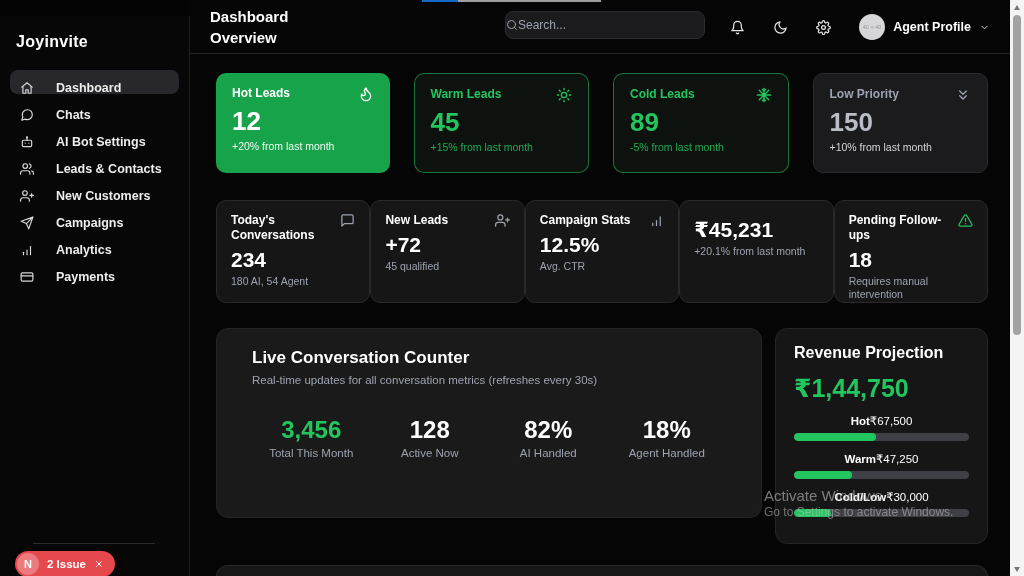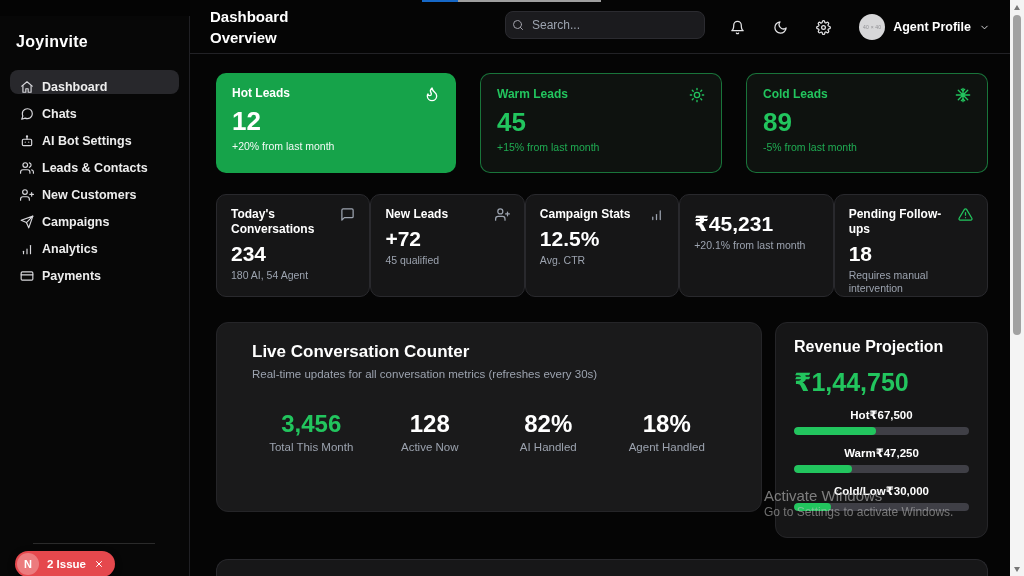--- a/index.html
+++ b/index.html
@@ -8,54 +8,54 @@
   svg{display:block}
 
   
   .strip-blue{position:fixed;left:422px;top:0;width:36px;height:2px;background:#1668c7;z-index:60}
   .strip-gray{position:fixed;left:458px;top:0;width:143px;height:2px;background:#9e9e9e;z-index:60}
 
   
   .sidebar{position:fixed;left:0;top:16px;width:190px;height:576px;background:#070707;border-right:1px solid #202024;z-index:10}
   .brand{padding:17px 16px 13px;font-size:16px;font-weight:700;letter-spacing:.3px}
   .nav{padding:6px 10px}
-  .nav-item{display:flex;align-items:flex-end;gap:8px;height:24px;padding:0 10px;border-radius:8px;
+  .nav-item{display:flex;align-items:flex-start;gap:22px;height:24px;padding:11px 10px;border-radius:8px;
     font-size:12.5px;font-weight:600;color:#ededed;margin-bottom:3px;cursor:pointer}
   .nav-item.active{background:#28282c}
   .nav-item svg{width:14px;height:14px;stroke:#d8d8dc;stroke-width:2;fill:none;stroke-linecap:round;stroke-linejoin:round;flex:0 0 auto}
   .sidebar-divider{position:absolute;left:33px;bottom:48px;width:122px;border-top:1px solid #2a2a2a}
   .issue-badge{position:absolute;left:15px;bottom:15px;height:26px;display:flex;align-items:center;
     background:#e5484d;border-radius:13px;padding:0 11px 0 2px;gap:8px;cursor:pointer;
     box-shadow:0 2px 6px rgba(0,0,0,.5)}
   .issue-logo{width:22px;height:22px;border-radius:50%;background:rgba(255,255,255,.28);
     display:flex;align-items:center;justify-content:center;font-size:11px;font-weight:700;color:#fff}
   .issue-label{font-size:11.5px;font-weight:700;color:#fff;white-space:nowrap}
   .issue-close svg{width:10px;height:10px;stroke:#fff;stroke-width:2.4;fill:none;stroke-linecap:round}
 
   
   .main{position:fixed;left:190px;top:0;width:820px;height:576px;background:#050505}
   header{position:relative;height:54px;border-bottom:1px solid #222226}
   .page-title{position:absolute;left:20px;top:6px;width:112px;font-size:15px;font-weight:700;line-height:21px}
   .search{position:absolute;left:315px;top:11px;width:200px;height:28px;background:#1b1b1e;
-    border:1px solid #2b2b30;border-radius:8px;display:flex;align-items:center;padding:0 6px;gap:8px}
+    border:1px solid #2b2b30;border-radius:8px;display:flex;align-items:center;padding:0 0;}
   .search svg{width:12px;height:12px;stroke:#a1a1aa;stroke-width:2;fill:none;stroke-linecap:round;flex:0 0 auto}
   .search input{background:transparent;border:0;outline:0;color:#e5e5e5;font-size:12px;width:100%}
   .search input::placeholder{color:#9ca3af}
   .actions{position:absolute;right:20px;top:0;height:54px;display:flex;align-items:center;gap:28px}
   .icon-btn svg{width:15px;height:15px;stroke:#e5e5e7;stroke-width:2;fill:none;stroke-linecap:round;stroke-linejoin:round;cursor:pointer}
   .profile{display:flex;align-items:center;gap:8px;cursor:pointer}
   .avatar{width:26px;height:26px;border-radius:50%;background:#d7d7d9;display:flex;align-items:center;justify-content:center;
     font-size:5px;color:#8f8f93;letter-spacing:.2px}
   .profile-name{font-size:12.5px;font-weight:700}
   .profile svg{width:11px;height:11px;stroke:#e5e5e7;stroke-width:2;fill:none;stroke-linecap:round;stroke-linejoin:round}
 
   .content{padding:19px 22px 0 26px}
 
   
-  .lead-row{display:flex;gap:24px;margin-bottom:21px}
+  .lead-row{display:flex;gap:24px;margin-bottom:27px}
   .lead-card{flex:1;height:100px;border-radius:10px;padding:13px 16px}
   .lead-hot{background:#16a34a}
   .lead-outline{background:#0e120f;border:1px solid rgba(34,197,94,.55)}
   .lead-muted{background:#1b1b1e;border:1px solid #2c2c30}
   .lead-head{display:flex;justify-content:space-between;align-items:flex-start}
   .lead-title{font-size:12px;font-weight:600}
   .lead-head svg{width:16px;height:16px;stroke-width:2;fill:none;stroke-linecap:round;stroke-linejoin:round}
   .lead-value{font-size:26px;font-weight:700;margin-top:4px;line-height:30px}
   .lead-note{font-size:10.5px;margin-top:4px}
   .lead-hot .lead-title,.lead-hot .lead-value{color:#fff}
@@ -89,21 +89,21 @@
   .live-stat .v{font-size:24px;font-weight:700}
   .green{color:#22c55e}
   .live-stat .l{font-size:11.5px;color:#9ca3af;margin-top:3px}
 
   .revenue{width:213px;height:216px;background:#161617;border:1px solid #252528;border-radius:12px;padding:15px 18px}
   .rev-title{font-size:16px;font-weight:700}
   .rev-total{font-size:25px;font-weight:700;color:#22c55e;margin-top:12px}
   .rev-row{margin-top:11px}
   .rev-head{display:flex;justify-content:center;align-items:center}
   .rev-label{font-size:11.5px;font-weight:700}
-  .rev-amount{font-size:11.5px;font-weight:700}
+  .rev-amount{font-size:11.5px;font-weight:400}
   .rev-bar{height:8px;background:#3f3f46;border-radius:4px;margin-top:5px;overflow:hidden;cursor:default}
   .rev-fill{height:100%;background:#22c55e;border-radius:4px}
 
   .partial{height:22px;background:#171718;border:1px solid #29292d;border-bottom:0;border-radius:12px 12px 0 0}
 
   
   .watermark{position:fixed;left:764px;top:487px;z-index:50;pointer-events:none}
   .wm1{font-size:15px;color:rgba(195,195,195,.6)}
   .wm2{font-size:12px;color:rgba(195,195,195,.55);margin-top:1px}
 
@@ -264,20 +264,31 @@
         <div class="lead-head">
           <span class="lead-title">Cold Leads</span>
           <svg viewBox="0 0 24 24">
               <path d="M12 2v20M2 12h20M4.9 4.9l14.2 14.2M19.1 4.9 4.9 19.1"></path>
               <path d="M9.5 3.5 12 6l2.5-2.5M9.5 20.5 12 18l2.5 2.5"></path>
             </svg>
         </div>
         <div class="lead-value">89</div>
         <div class="lead-note">-5% from last month</div>
       </div>
+      <div class="lead-card lead-muted">
+        <div class="lead-head">
+          <span class="lead-title">Low Priority</span>
+          <svg viewBox="0 0 24 24">
+              <path d="m7 6 5 5 5-5"></path>
+              <path d="m7 13 5 5 5-5"></path>
+            </svg>
+        </div>
+        <div class="lead-value">150</div>
+        <div class="lead-note">+10% from last month</div>
+      </div>
     </div>
 
     <div class="stat-row">
       <div class="stat-card">
         <div class="stat-head">
           <span class="stat-title">Today's Conversations</span>
           <svg viewBox="0 0 24 24">
               <path d="M21 15a2 2 0 0 1-2 2H7l-4 4V5a2 2 0 0 1 2-2h14a2 2 0 0 1 2 2z"></path>
             </svg>
         </div>

